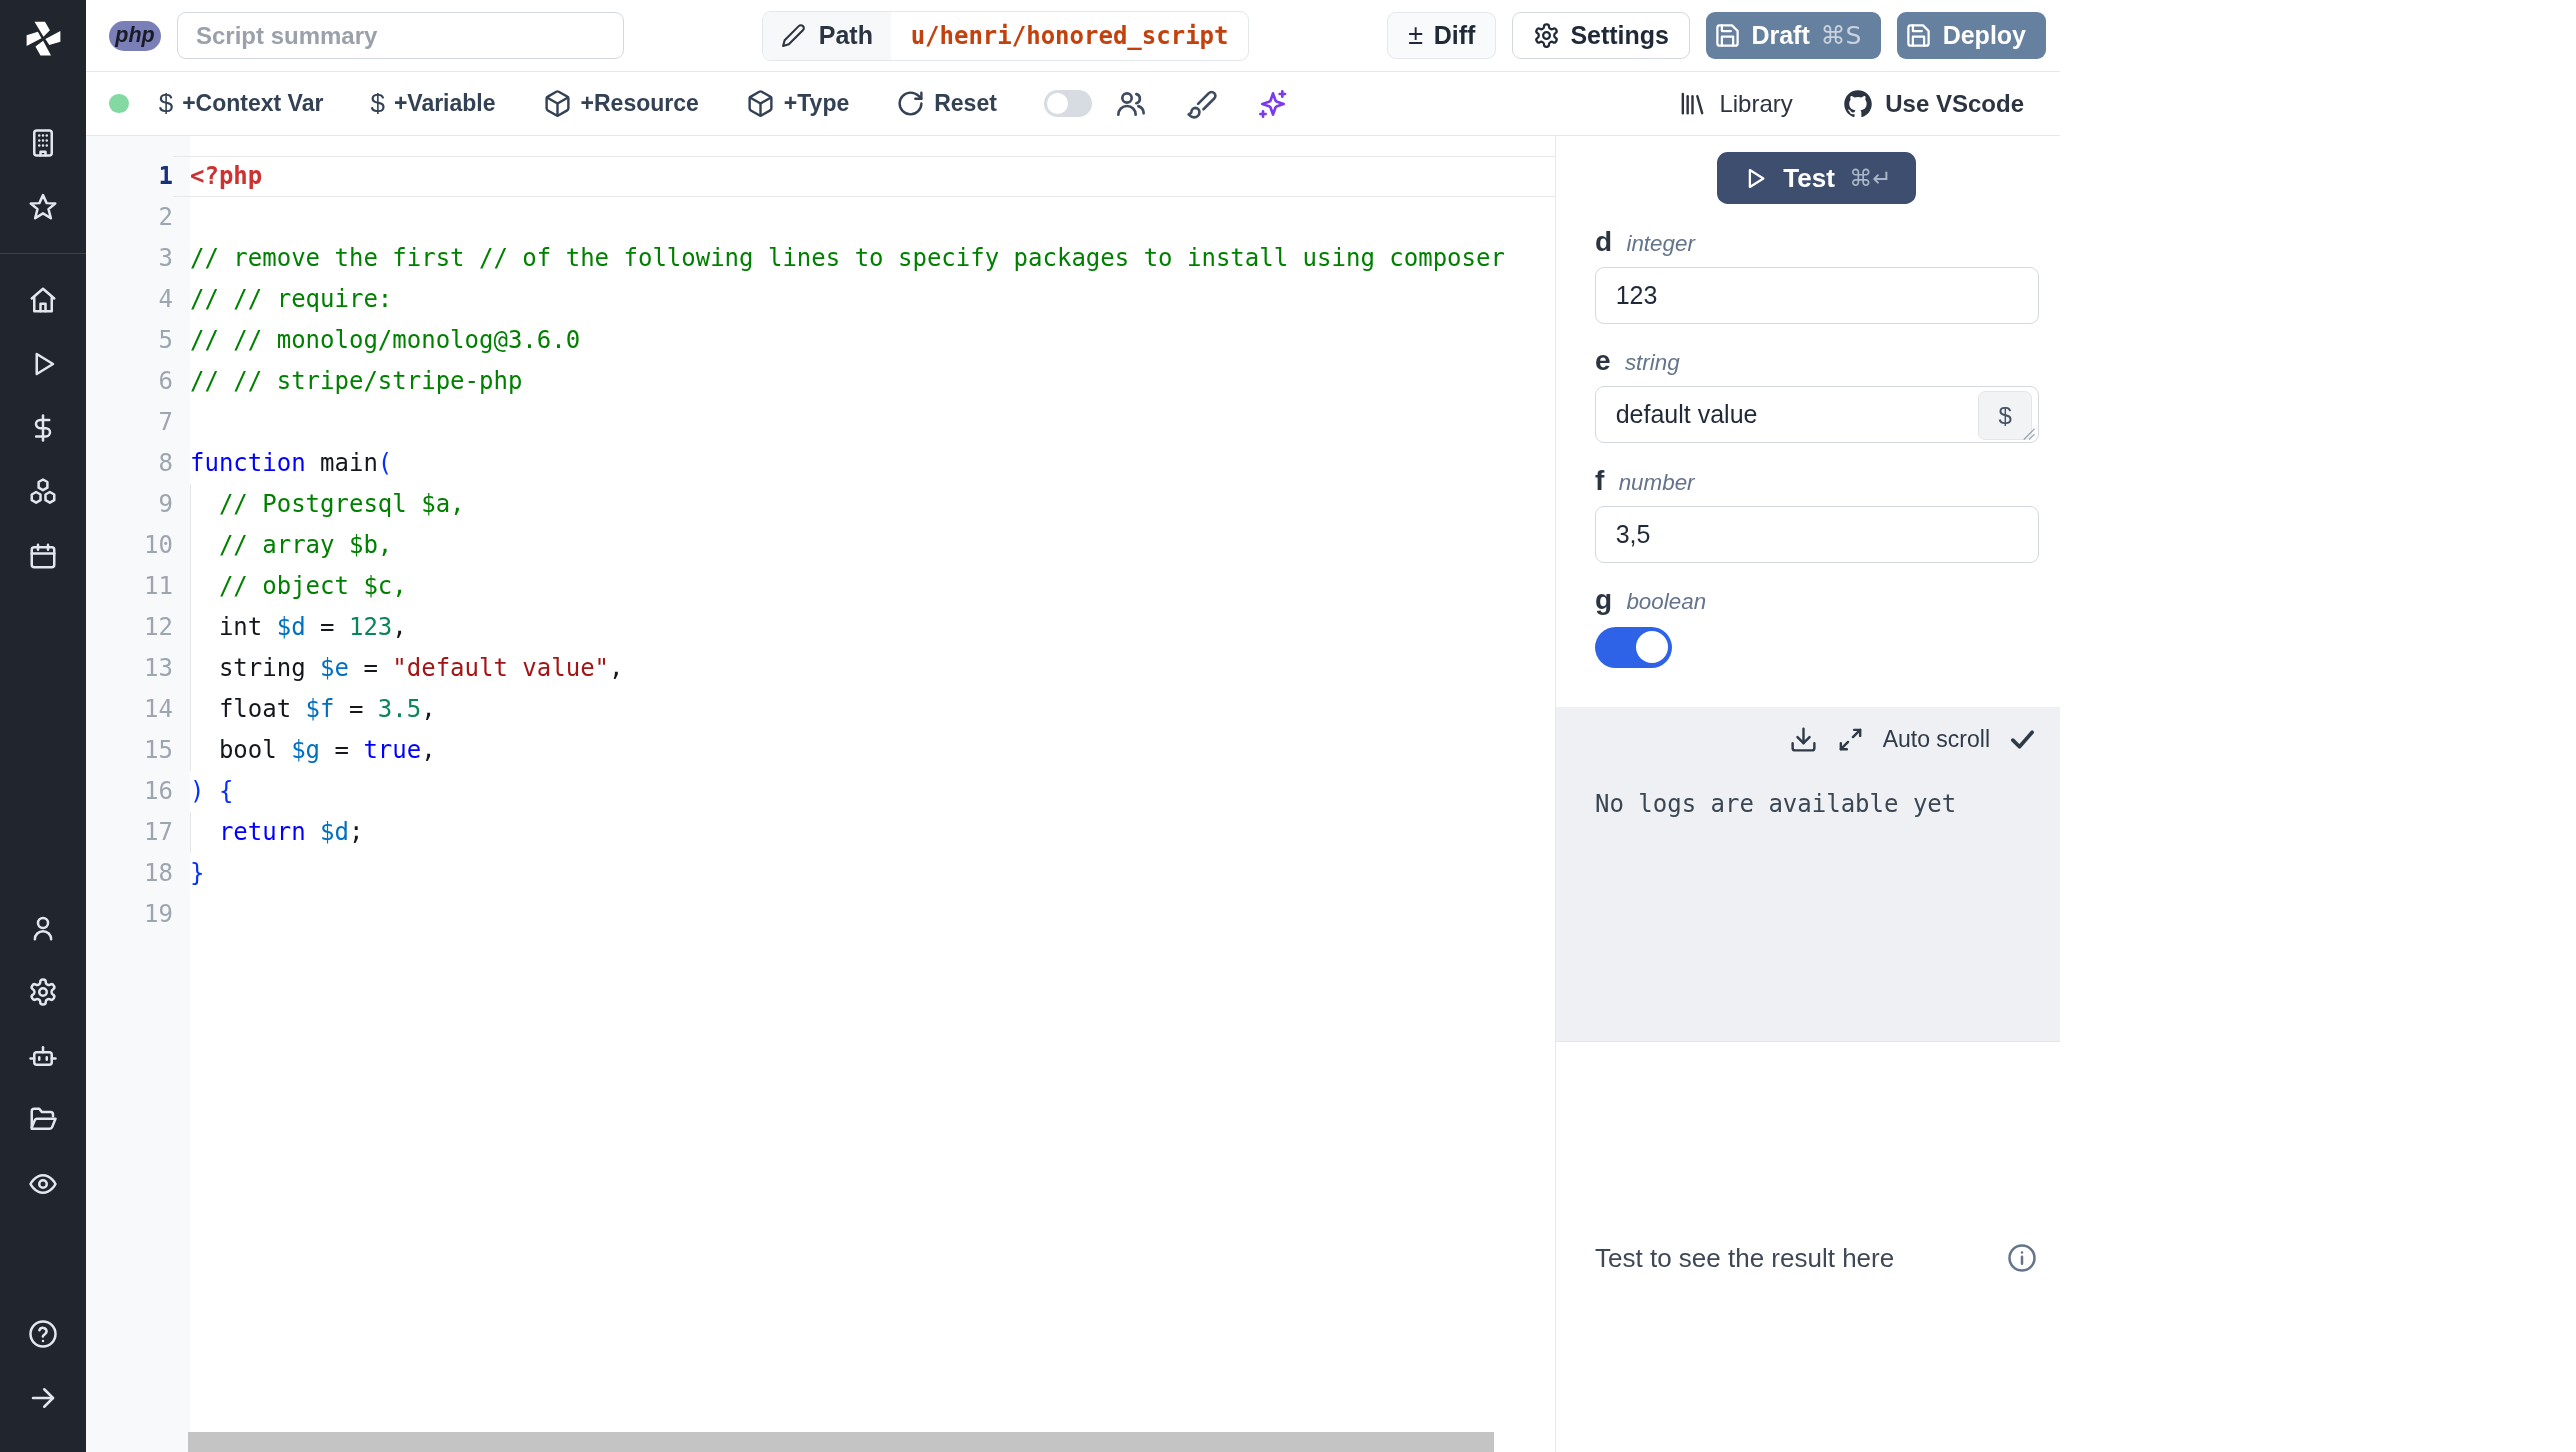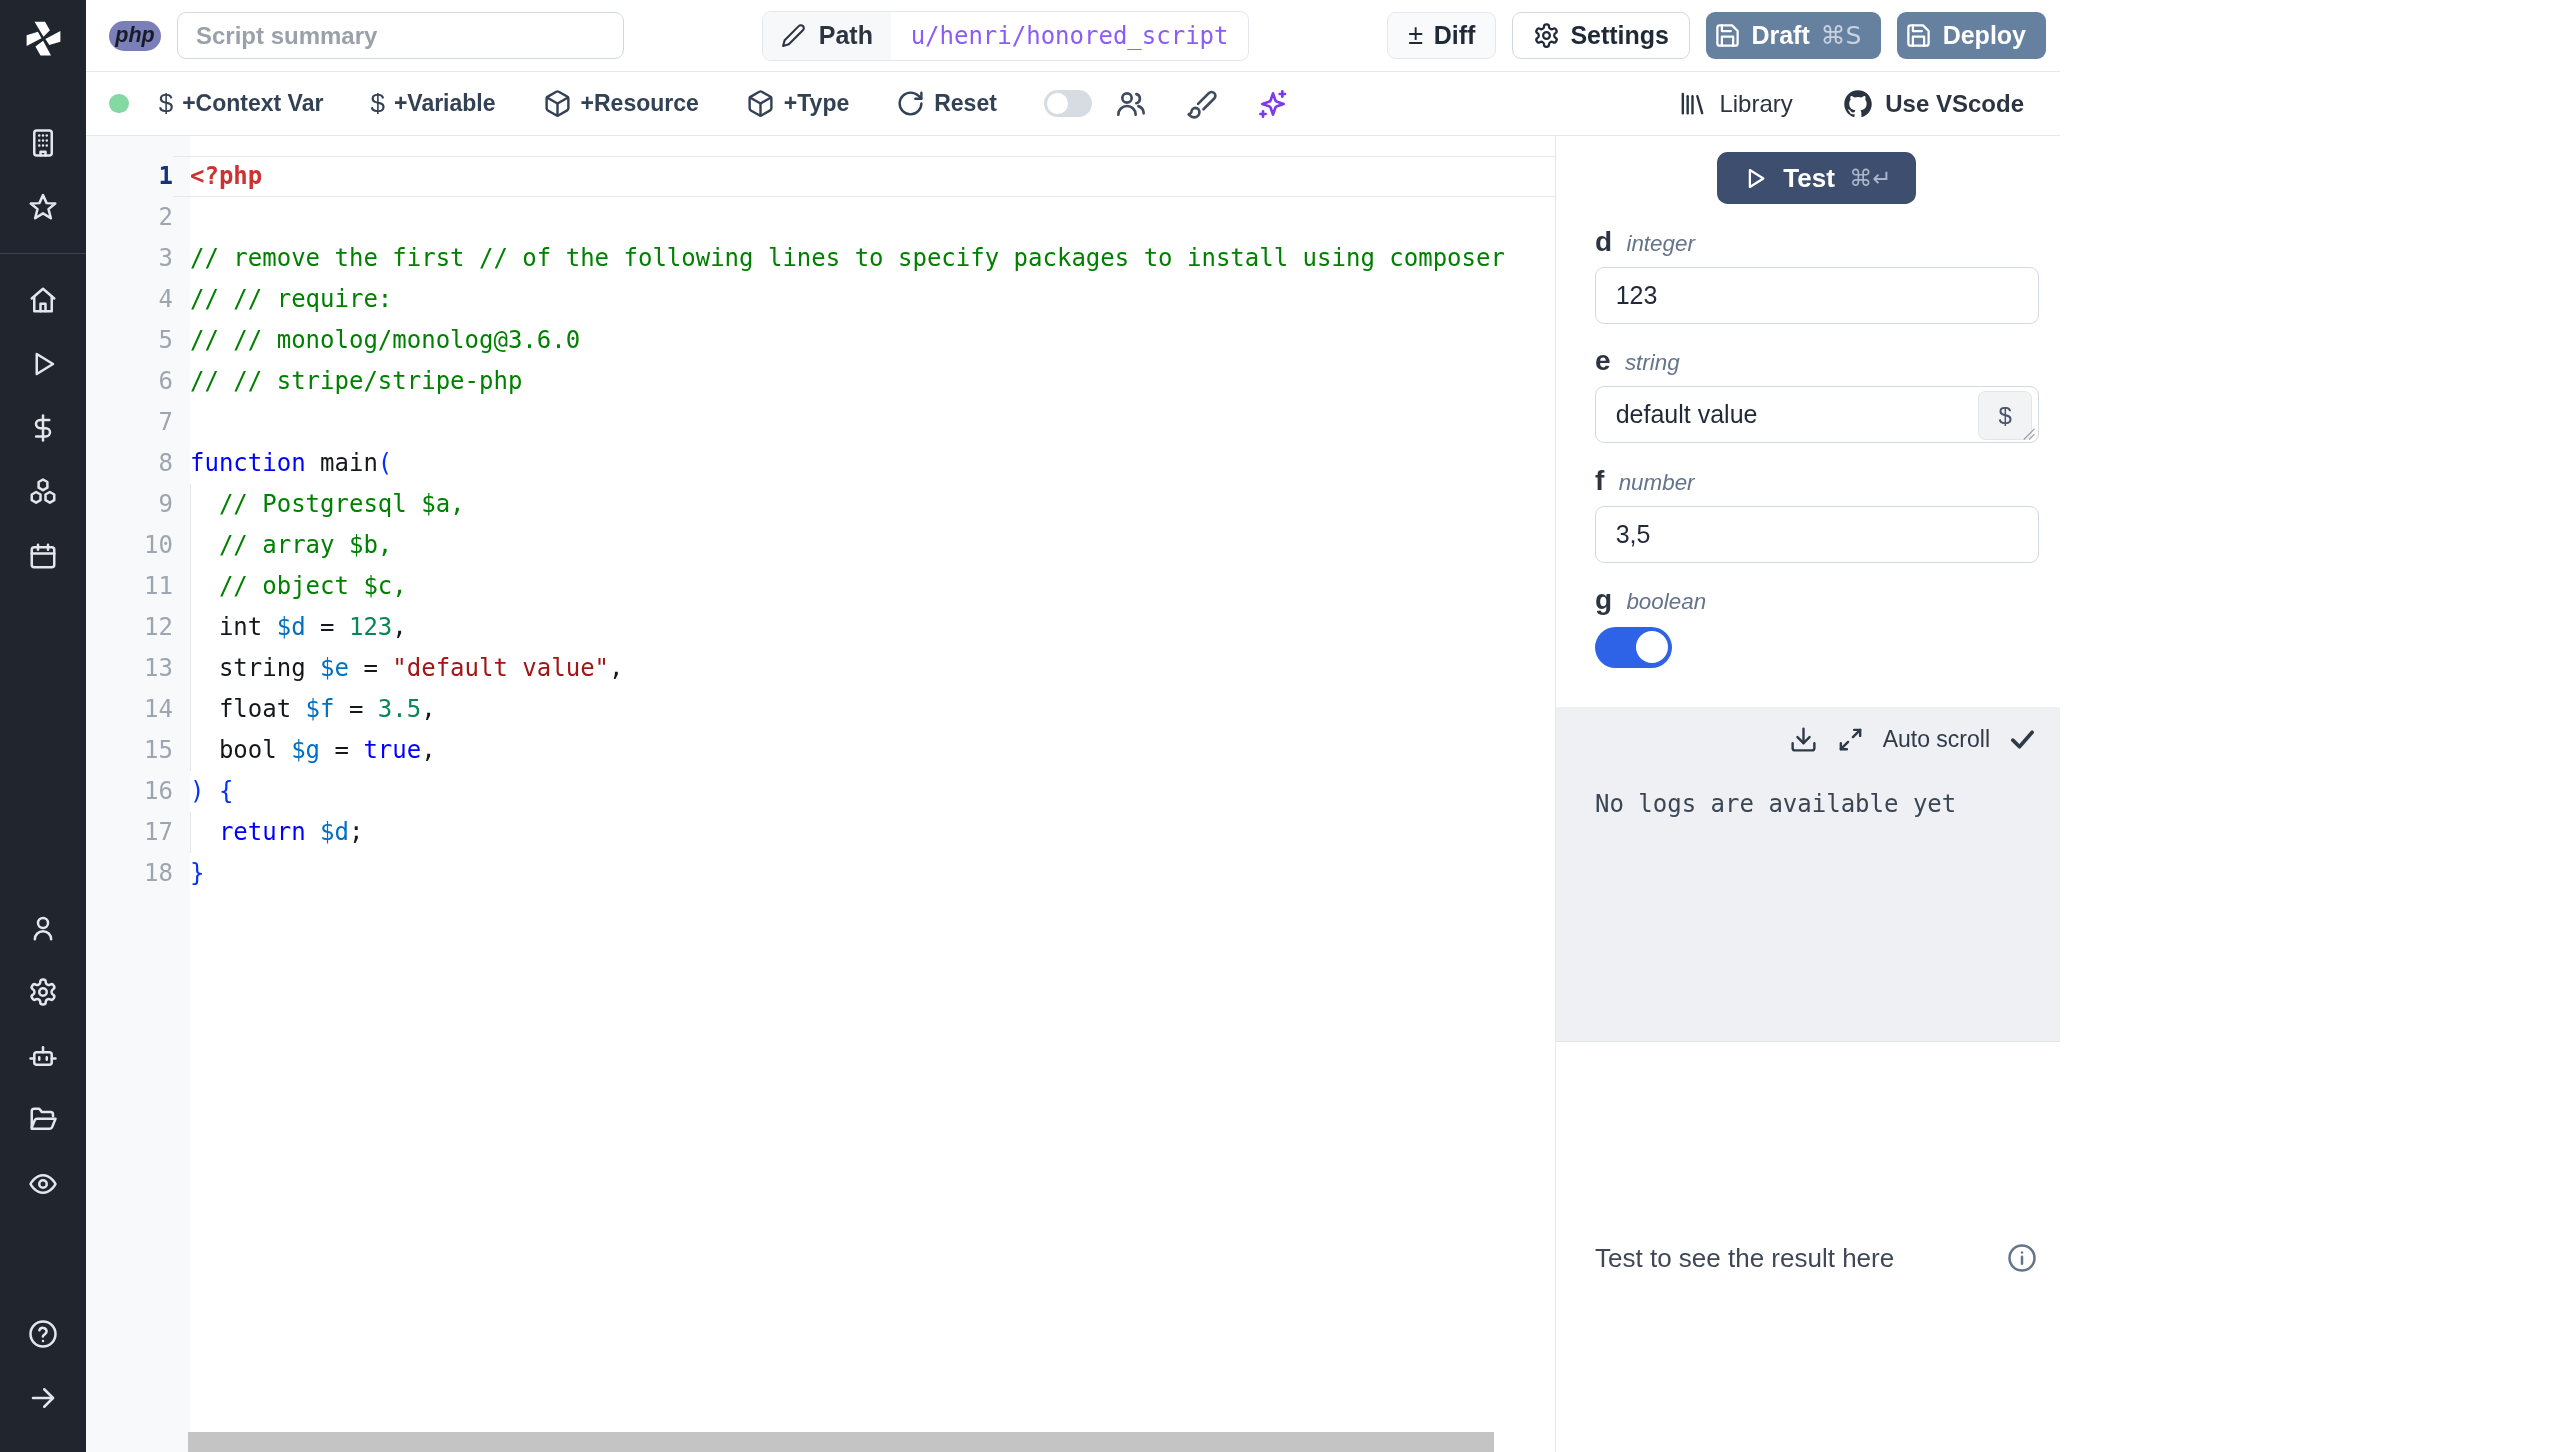--- a/index.html
+++ b/index.html
@@ -18,21 +18,21 @@
   
   .main{flex:1;display:flex;flex-direction:column;min-width:0;}
 
   
   .topbar{height:72px;flex:0 0 72px;border-bottom:0.9px solid #e6e8eb;display:flex;align-items:center;padding:0 14.3px 0 23px;box-sizing:border-box;gap:16px;background:#fff;}
   .php-badge{width:52px;height:30px;border-radius:15px;background:var(--php_badge,#7b7fb8);color:#191c26;font-weight:700;font-style:italic;font-size:21.5px;display:flex;align-items:center;justify-content:center;flex:0 0 52px;}
   .summary-input{width:447px;height:47px;border:0.9px solid #d3d8df;border-radius:9px;font-size:24px;font-weight:600;color:#2b3440;padding:0 18px;box-sizing:border-box;outline:none;font-family:"Liberation Sans",sans-serif;}
   .summary-input::placeholder{color:#9aa1ab;}
   .path-group{display:flex;align-items:center;height:48px;border:0.9px solid #e3e6ea;border-radius:9px;overflow:hidden;margin:0 auto;cursor:pointer;background:#fff;}
   .path-left{display:flex;align-items:center;gap:12.5px;background:#f7f8fa;height:100%;padding:0 18px;font-size:25px;font-weight:700;color:#2b3440;}
-  .path-value{font-family:"DejaVu Sans Mono",monospace;font-size:24px;color:#8b5cf6;padding:0 19.7px;}
+  .path-value{font-family:"DejaVu Sans Mono",monospace;font-size:24px;color:#c2410c;padding:0 19.7px;font-weight:bold;}
   .tb-btn{display:flex;align-items:center;gap:10.7px;height:47px;border-radius:9px;padding:0 19.7px;font-size:25px;font-weight:600;color:#1f2937;border:0.9px solid #e4e7ec;background:#f9fafb;cursor:pointer;white-space:nowrap;}
   .tb-btn.white{background:#fff;border-color:#d4d9e0;}
   .tb-btn.primary{background:var(--brand_slate,#66809f);border:none;color:#fff;font-weight:700;padding-left:8px;}
   .tb-btn .shortcut{color:#c9d2de;font-weight:500;font-family:"DejaVu Sans",sans-serif;}
   .pm-glyph{font-size:27px;font-weight:500;line-height:1;}
 
   
   .toolbar{height:64px;flex:0 0 64px;border-bottom:0.9px solid #e6e8eb;display:flex;align-items:center;padding:0 36px 0 23px;box-sizing:border-box;gap:0;background:#fff;}
   .status-dot{width:19.7px;height:19.7px;border-radius:50%;background:var(--status_dot,#84d9a3);margin-right:30px;flex:0 0 19.7px;}
   .tool-item{display:flex;align-items:center;gap:9px;font-size:23px;font-weight:600;color:#334155;cursor:pointer;margin-right:47px;white-space:nowrap;}
@@ -345,20 +345,21 @@
             <div class="code-row"><span class="ln">9</span><span class="code guide"><span class="tk-plain">  </span><span class="tk-comment">// Postgresql $a,</span></span></div>
             <div class="code-row"><span class="ln">10</span><span class="code guide"><span class="tk-plain">  </span><span class="tk-comment">// array $b,</span></span></div>
             <div class="code-row"><span class="ln">11</span><span class="code guide"><span class="tk-plain">  </span><span class="tk-comment">// object $c,</span></span></div>
             <div class="code-row"><span class="ln">12</span><span class="code guide"><span class="tk-plain">  int </span><span class="tk-var">$d</span><span class="tk-plain"> = </span><span class="tk-num">123</span><span class="tk-plain">,</span></span></div>
             <div class="code-row"><span class="ln">13</span><span class="code guide"><span class="tk-plain">  string </span><span class="tk-var">$e</span><span class="tk-plain"> = </span><span class="tk-str">"default value"</span><span class="tk-plain">,</span></span></div>
             <div class="code-row"><span class="ln">14</span><span class="code guide"><span class="tk-plain">  float </span><span class="tk-var">$f</span><span class="tk-plain"> = </span><span class="tk-num">3.5</span><span class="tk-plain">,</span></span></div>
             <div class="code-row"><span class="ln">15</span><span class="code guide"><span class="tk-plain">  bool </span><span class="tk-var">$g</span><span class="tk-plain"> = </span><span class="tk-keyword">true</span><span class="tk-plain">,</span></span></div>
             <div class="code-row"><span class="ln">16</span><span class="code"><span class="tk-delim">) {</span></span></div>
             <div class="code-row"><span class="ln">17</span><span class="code guide"><span class="tk-plain">  </span><span class="tk-keyword">return</span><span class="tk-plain"> </span><span class="tk-var">$d</span><span class="tk-plain">;</span></span></div>
             <div class="code-row"><span class="ln">18</span><span class="code"><span class="tk-delim">}</span></span></div>
+            <div class="code-row"><span class="ln">19</span><span class="code"></span></div>
           </div>
         <div class="hscroll"></div>
       </div>
 
       <div class="rightpanel">
         <div class="form-area">
           <div class="test-row">
             <button class="test-btn">
               <svg width="27" height="27" viewBox="0 0 24 24" fill="none" stroke="#fff" stroke-width="2" stroke-linejoin="round">
                   <polygon points="7 4.5 19 12 7 19.5"></polygon>

